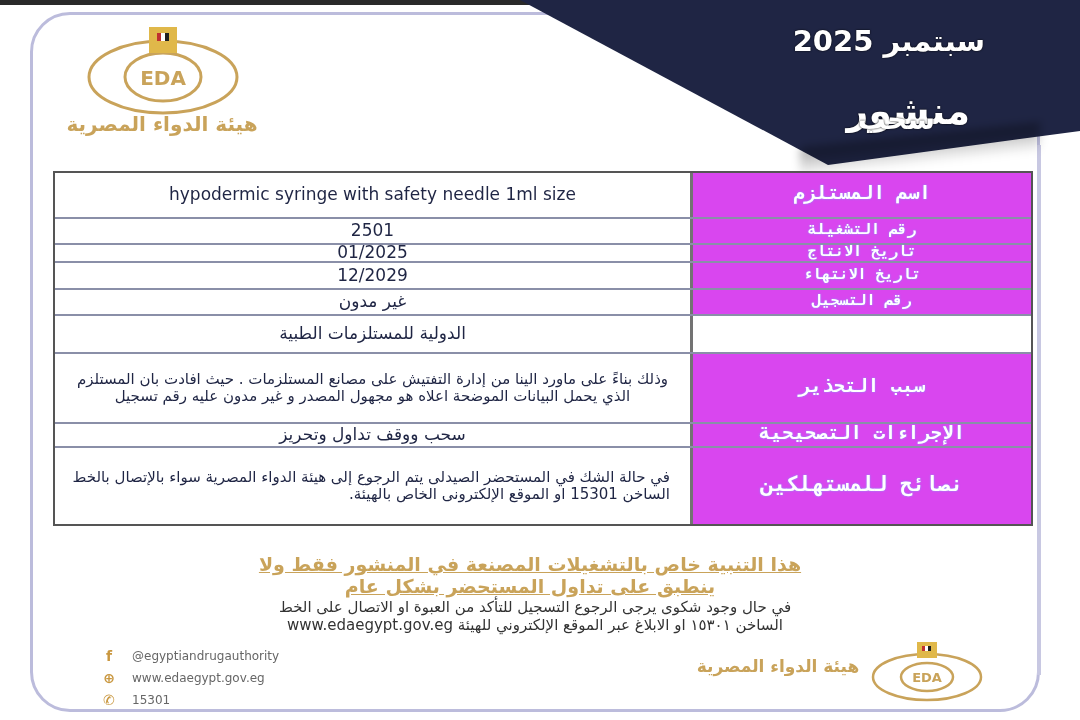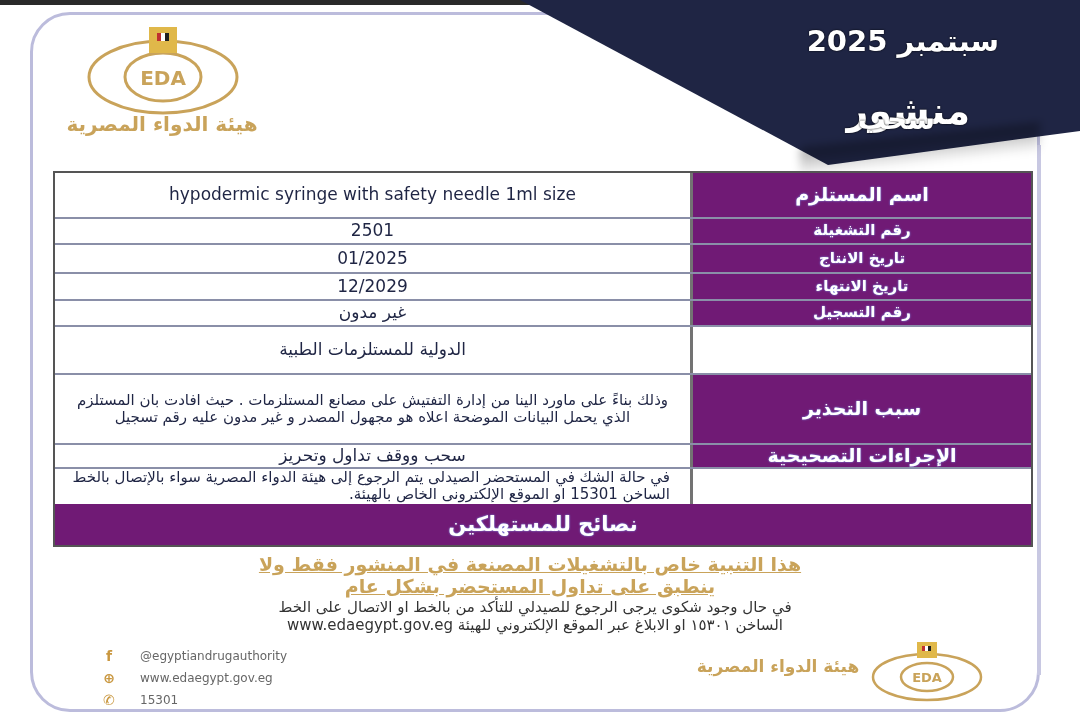--- a/index.html
+++ b/index.html
@@ -20,48 +20,48 @@
       position: absolute; left: 520px; top: 0; width: 560px; height: 170px;
       background: #1f2544;
       clip-path: polygon(0 0, 100% 0, 100% 77%, 55% 97%);
       box-shadow: 0 6px 10px rgba(0,0,0,0.4);
     }
     .banner-shadow {
       position: absolute; left: 800px; top: 135px; width: 240px; height: 30px;
       background: linear-gradient(180deg, rgba(0,0,0,0.35), rgba(0,0,0,0));
       transform: skewY(-6deg); filter: blur(4px);
     }
-    .banner-date { position: absolute; right: 81px; top: 24px; font-size: 29px; font-weight: bold; color: #ffffff; direction: rtl; text-shadow: 0 0 2px #000; white-space: nowrap; }
+    .banner-date { position: absolute; right: 95px; top: 24px; font-size: 29px; font-weight: bold; color: #ffffff; direction: rtl; text-shadow: 0 0 2px #000; white-space: nowrap; }
     .banner-title { position: absolute; right: 110px; top: 60px; font-size: 38px; font-weight: bold; color: #ffffff; direction: rtl; text-shadow: 0 0 2px #000; margin-top: 29px; }
     .banner-sub { position: absolute; right: 145px; top: 103px; font-size: 28px; font-weight: bold; color: #ffffff; direction: rtl; text-shadow: 0 0 2px #000; }
 
     
     .logo-top { position: absolute; left: 83px; top: 25px; width: 160px; height: 90px; }
     .logo-text-top { position: absolute; left: 52px; top: 112px; width: 220px; font-size: 20px; color: #c9a35a; font-weight: bold; direction: rtl; text-align: center; letter-spacing: -1px; }
 
     
     .table { position: absolute; left: 53px; top: 171px; width: 980px; border: 2px solid #555; }
     .row { display: flex; border-bottom: 2px solid #8a8fa8; }
-    .row:last-child { border-bottom: none; flex-direction: column; }
+    .row:last-child { border-bottom: none; }
     .cell-val { width: 638px; background: #fff; display: flex; align-items: center; justify-content: center; text-align: center; font-size: 17px; color: #1f2544; line-height: 1.05; padding: 0 12px; border-right: 3px solid #737373; }
     .cell-val.ar { direction: rtl; font-size: 17px; }
     .cell-val.ar-p { direction: rtl; font-size: 15px; line-height: 1.15; text-align: center; }
     .cell-val.ar-l { direction: rtl; font-size: 15px; line-height: 1.15; text-align: right; justify-content: flex-start; padding-right: 20px; }
-    .cell-key { flex: 1; background: #701a75; color: #fff; display: flex; align-items: center; justify-content: center; text-align: right; direction: rtl; font-weight: bold; font-size: 15px; text-shadow: 0 0 2px #7fa6ff; line-height: 1.05; }
+    .cell-key { flex: 1; background: #d946ef; color: #fff; display: flex; align-items: center; justify-content: center; text-align: right; direction: rtl; font-weight: bold; font-size: 15px; text-shadow: 0 0 2px #7fa6ff; line-height: 1.05; font-family: Liberation Mono, monospace; }
     .cell-key.big { font-size: 19px; }
 
     
     .notice { position: absolute; left: 60px; top: 553px; width: 940px; text-align: center; direction: rtl; font-size: 19px; font-weight: bold; color: #c9a35a; text-decoration: underline; line-height: 22px; }
     .contact { position: absolute; left: 50px; top: 598px; width: 970px; text-align: center; direction: rtl; font-size: 15px; color: #333; line-height: 18px; }
 
     
     .foot-list { position: absolute; left: 98px; top: 645px; }
     .foot-item { display: flex; align-items: center; height: 22px; }
     .foot-icon { width: 22px; color: #c9973f; font-size: 14px; font-weight: bold; text-align: center; }
-    .foot-text { font-size: 12px; color: #666; margin-left: 20px; }
+    .foot-text { font-size: 12px; color: #666; margin-left: 12px; }
 
     .logo-bottom { position: absolute; left: 870px; top: 642px; width: 115px; height: 60px; }
     .logo-text-bottom { position: absolute; left: 688px; top: 656px; width: 180px; font-size: 17px; color: #c9a35a; font-weight: bold; direction: rtl; text-align: center; letter-spacing: -1px; }
   </style>
 </head>
 <body>
 
 <div class="topbar"></div>
 <div class="frame"></div>
 <div class="frame-right-line"></div>
@@ -85,33 +85,33 @@
 
 <div class="table">
   <div class="row" style="height:46px">
     <div class="cell-val">hypodermic syringe with safety needle 1ml size</div>
     <div class="cell-key big">اسم المستلزم</div>
   </div>
   <div class="row" style="height:26px">
     <div class="cell-val">2501</div>
     <div class="cell-key">رقم التشغيلة</div>
   </div>
-  <div class="row" style="height:29px">
+  <div class="row" style="height:18px">
     <div class="cell-val">01/2025</div>
     <div class="cell-key">تاريخ الانتاج</div>
   </div>
   <div class="row" style="height:27px">
     <div class="cell-val">12/2029</div>
     <div class="cell-key">تاريخ الانتهاء</div>
   </div>
   <div class="row" style="height:26px">
     <div class="cell-val ar">غير مدون</div>
     <div class="cell-key">رقم التسجيل</div>
   </div>
-  <div class="row" style="height:48px">
+  <div class="row" style="height:38px">
     <div class="cell-val ar">الدولية للمستلزمات الطبية</div>
   </div>
   <div class="row" style="height:70px">
     <div class="cell-val ar-p">وذلك بناءً على ماورد الينا من إدارة التفتيش على مصانع المستلزمات . حيث افادت بان المستلزم الذي يحمل البيانات الموضحة اعلاه هو مجهول المصدر و غير مدون عليه رقم تسجيل</div>
     <div class="cell-key big">سبب التحذير</div>
   </div>
   <div class="row" style="height:24px">
     <div class="cell-val ar">سحب ووقف تداول وتحريز</div>
     <div class="cell-key big">الإجراءات التصحيحية</div>
   </div>
@@ -120,21 +120,21 @@
     <div class="cell-key big" style="font-size:21px">نصائح للمستهلكين</div>
   </div>
 </div>
 
 <div class="notice">
   <div>هذا التنبية خاص بالتشغيلات المصنعة في المنشور فقط ولا</div>
   <div>ينطبق على تداول المستحضر بشكل عام</div>
 </div>
 
 <div class="contact">
-  <div>في حال وجود شكوى يرجى الرجوع للصيدلي للتأكد من بالخط او الاتصال على الخط</div>
+  <div>في حال وجود شكوى يرجى الرجوع التسجيل للتأكد من العبوة او الاتصال على الخط</div>
   <div>الساخن ١٥٣٠١ او الابلاغ عبر الموقع الإلكتروني للهيئة www.edaegypt.gov.eg</div>
 </div>
 
 <div class="foot-list">
   <div class="foot-item">
     <span class="foot-icon">f</span>
     <span class="foot-text">@egyptiandrugauthority</span>
   </div>
   <div class="foot-item">
     <span class="foot-icon">⊕</span>

